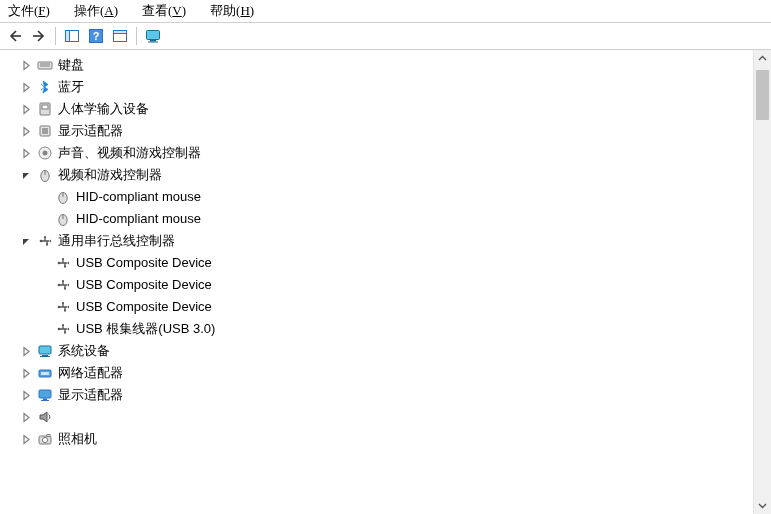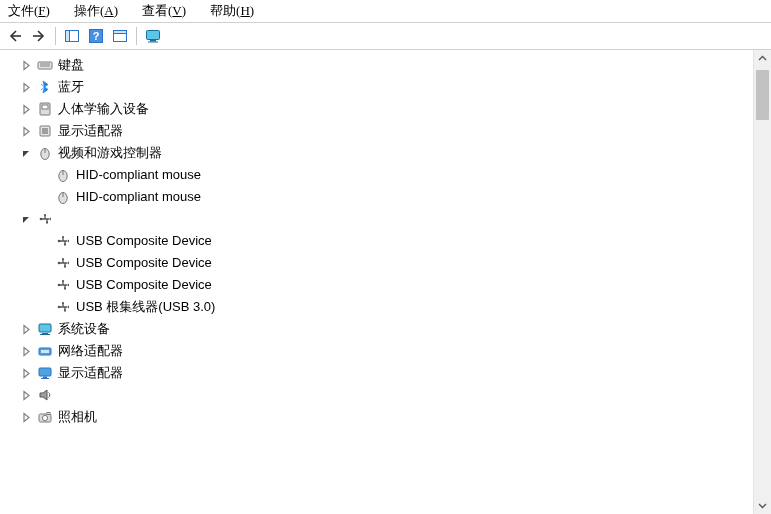--- a/index.html
+++ b/index.html
@@ -245,20 +245,34 @@
             <svg width="16" height="16" viewBox="0 0 16 16">
               <use href="#i-swdev"></use>
             </svg>
           </span>
           <span class="node-label">显示适配器</span>
         </div>
         <div class="tree-row">
           <span class="indent"></span>
           <span class="expander ">
             <svg width="11" height="11" viewBox="0 0 11 11">
+              <path d="M3 1.5 L8 5.5 L3 9.5 Z" fill="none" stroke="#808080" stroke-width="1.2"></path>
+            </svg>
+          </span>
+          <span class="icon">
+            <svg width="16" height="16" viewBox="0 0 16 16">
+              <use href="#i-sound"></use>
+            </svg>
+          </span>
+          <span class="node-label">声音、视频和游戏控制器</span>
+        </div>
+        <div class="tree-row">
+          <span class="indent"></span>
+          <span class="expander ">
+            <svg width="11" height="11" viewBox="0 0 11 11">
               <path d="M2 3 L8 3 L2 9 Z" fill="#404040"></path>
             </svg>
           </span>
           <span class="icon">
             <svg width="16" height="16" viewBox="0 0 16 16">
               <use href="#i-mouse"></use>
             </svg>
           </span>
           <span class="node-label">视频和游戏控制器</span>
         </div>
@@ -289,20 +303,21 @@
           <span class="expander ">
             <svg width="11" height="11" viewBox="0 0 11 11">
               <path d="M2 3 L8 3 L2 9 Z" fill="#404040"></path>
             </svg>
           </span>
           <span class="icon">
             <svg width="16" height="16" viewBox="0 0 16 16">
               <use href="#i-usb"></use>
             </svg>
           </span>
+          <span class="node-label">通用串行总线控制器</span>
         </div>
         <div class="tree-row">
           <span class="indent"></span>
           <span class="indent"></span>
           <span class="expander none"></span>
           <span class="icon">
             <svg width="16" height="16" viewBox="0 0 16 16">
               <use href="#i-usb"></use>
             </svg>
           </span>

